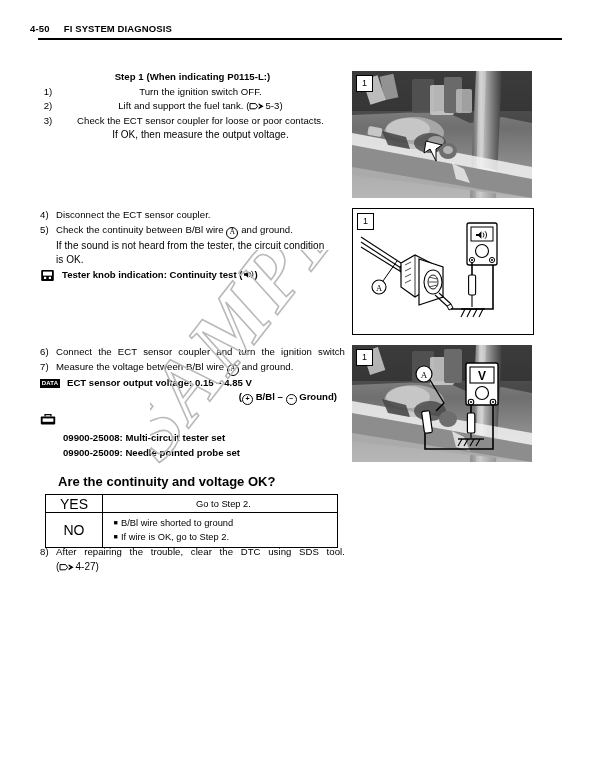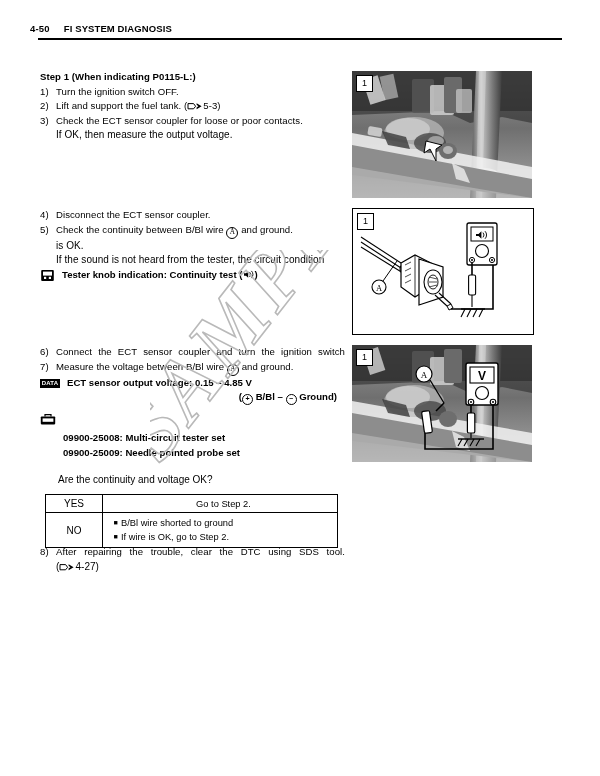--- a/index.html
+++ b/index.html
@@ -184,21 +184,21 @@
     font-size: 9.3px;
   }
   .dtable td {
     border: 1px solid #000;
     padding: 0;
     vertical-align: middle;
   }
   .dtable td.col-ans {
     width: 56px;
     text-align: center;
-    font-size: 10px;
+    font-size: 14px;
     margin-top: 28px;
   }
   .dtable td.col-act {
     padding-left: 7px;
   }
   .cellpad { padding: 3.5px 0; text-align: center; }
   .bullet-row {
     display: flex;
     line-height: 14.5px;
   }
@@ -261,21 +261,21 @@
 <body>
 
 <div class="page">
 
   <div class="page-header">
     <span class="hdr-num">4-50</span>
     <span class="hdr-title">FI SYSTEM DIAGNOSIS</span>
   </div>
   <div class="header-rule"></div>
 
-  <div class="text-col" style="top:70px;">
+  <div class="text-col" style="top:70px;text-align:center;">
     <div class="step-head">Step 1 (When indicating P0115-L:)</div>
 
     <div class="num-line">
       <span class="n">1)</span>
       <span class="t">Turn the ignition switch OFF.</span>
     </div>
 
     <div class="num-line">
       <span class="n">2)</span>
       <span class="t"><span>Lift and support the fuel tank. (</span><span class="ref-icon"><svg viewBox="0 0 16 8" width="16" height="8">
@@ -294,22 +294,22 @@
   <div class="text-col" style="top:208px;">
     <div class="num-line">
       <span class="n">4)</span>
       <span class="t">Disconnect the ECT sensor coupler.</span>
     </div>
 
     <div class="num-line">
       <span class="n">5)</span>
       <span class="t"><span>Check the continuity between B/Bl wire </span><span class="circA">A</span><span> and ground.</span></span>
     </div>
+    <div class="cont-line">If the sound is not heard from the tester, the circuit condition</div>
     <div class="cont-line">is OK.</div>
-    <div class="cont-line">If the sound is not heard from the tester, the circuit condition</div>
 
     <div class="badge-line" style="">
       <span class="icon-tester">
         <svg viewBox="0 0 15 13" width="15" height="13">
           <rect x="1.2" y="1" width="12.6" height="11" rx="1" fill="#000"></rect>
           <rect x="3" y="2.6" width="9" height="4" fill="#fff"></rect>
           <rect x="4" y="7.8" width="2.2" height="2.2" fill="#fff"></rect>
           <rect x="8.8" y="7.8" width="2.2" height="2.2" fill="#fff"></rect>
         </svg>
       </span>
@@ -347,21 +347,21 @@
         </svg>
       </span>
       <span class="bl-text">
         <span style="display:block;margin-top:20px;">09900-25008: Multi-circuit tester set</span>
         <span style="display:block;">09900-25009: Needle pointed probe set</span>
       </span>
     </div>
 
   </div>
 
-  <div style="position:absolute; left:58px; top:474px; font-size:10px;">Are the continuity and voltage OK?</div>
+  <div style="position:absolute; left:58px; top:474px; font-size:13px;font-weight:bold;">Are the continuity and voltage OK?</div>
 
   <table class="dtable">
     <tbody>
         <tr>
       <td class="col-ans">YES</td>
       <td class="col-act">
         <div class="cellpad">Go to Step 2.</div>
       </td>
     </tr>
     <tr>

